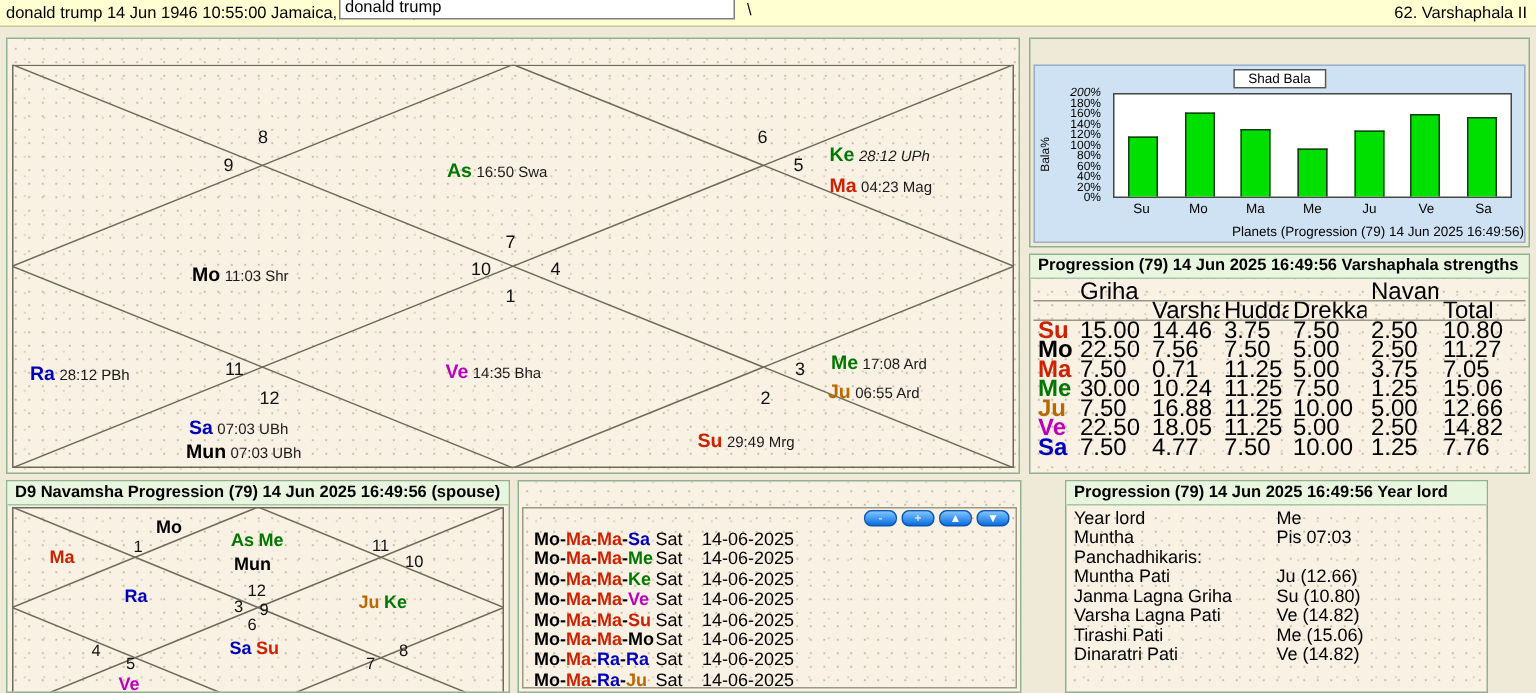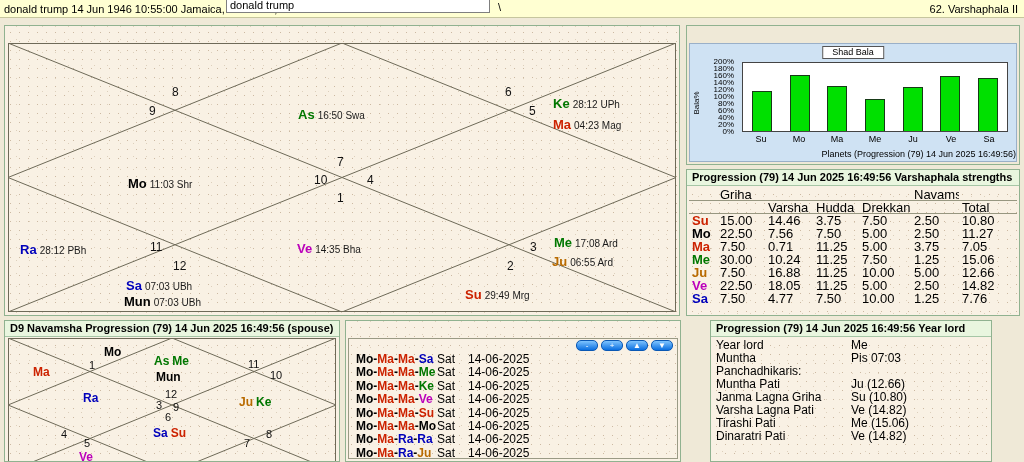--- a/index.html
+++ b/index.html
@@ -48,21 +48,21 @@
   .sb-ylabel{position:absolute;left:2px;top:50%;transform:translateY(-50%) rotate(180deg);writing-mode:vertical-rl;font-size:8px}
   .sb-yaxis{position:absolute;left:16px;width:30px;top:18px;height:70px;font-size:8px}
   .sb-tick{position:absolute;right:2px;transform:translateY(50%);line-height:8px}
   .sb-plot{position:absolute;left:52px;right:8px;top:18px;height:70px;background:#fff;border:1px solid #444;display:flex;align-items:flex-end;justify-content:space-around}
   .sb-bar{width:20px;border:1px solid #173a17;border-bottom:none}
   .sb-xlabels{position:absolute;left:52px;right:8px;top:90px;display:flex}
   .sb-xlabels span{flex:1;text-align:center;font-size:9px}
   .sb-caption{position:absolute;left:0;right:0;bottom:2px;text-align:right;font-size:9px;white-space:nowrap}
 
   
-  .sttable{position:absolute;left:2px;right:2px;top:18px;bottom:2px;font-size:13px}
+  .sttable{position:absolute;left:2px;right:2px;top:18px;bottom:2px;font-size:16px}
   .strow{display:grid;grid-template-columns:28px 48px 48px 46px 52px 48px 1fr;height:13px;line-height:13px}
   .stcell{padding-left:3px;white-space:nowrap;overflow:hidden}
   .sthead{border-bottom:1px solid #979781}
   .stpl{font-weight:bold}
 
   
   #vims-list{position:absolute;left:2px;right:2px;top:17px;bottom:2px;border:1px solid #9a9a85;overflow:hidden}
   .vims-btns{position:absolute;top:1px;right:4px;display:flex;gap:3px}
   .vbtn{width:22px;height:11px;border-radius:5px;background:linear-gradient(#7ec4ff,#0b6fe0);color:#fff;font-size:8px;line-height:9px;text-align:center;border:1px solid #0a58b4;padding:0;cursor:pointer}
   #vims-rows{position:absolute;left:0;top:14px;right:0}
@@ -100,21 +100,21 @@
           <line x1="668" y1="134.5" x2="334" y2="269"></line>
           <line x1="334" y1="269" x2="0" y2="134.5"></line>
           <line x1="0" y1="134.5" x2="334" y2="0"></line>
         </g>
       </svg>
     <div class="ci" style="left: 164px; top: 40px;"><span class="hnum">8</span></div>
         <div class="ci" style="left: 141px; top: 59px;"><span class="hnum">9</span></div>
         <div class="ci" style="left: 290px; top: 63px;"><span class="pcode" style="color: rgb(0, 119, 0);">As</span><span class="pdet" style="margin-left: 3px;">16:50 Swa</span></div>
         <div class="ci" style="left: 497px; top: 40px;"><span class="hnum">6</span></div>
         <div class="ci" style="left: 521px; top: 59px;"><span class="hnum">5</span></div>
-        <div class="ci" style="left: 545px; top: 52px;"><span class="pcode" style="color: rgb(0, 119, 0);">Ke</span><span class="pdet" style="margin-left: 3px;">28:12 UPh</span></div>
+        <div class="ci" style="left: 545px; top: 52px;"><span class="pcode" style="color: rgb(0, 119, 0);">Ke</span><span class="pdet" style="margin-left: 3px; font-style: italic;">28:12 UPh</span></div>
         <div class="ci" style="left: 545px; top: 73px;"><span class="pcode" style="color: rgb(204, 34, 0);">Ma</span><span class="pdet" style="margin-left: 3px;">04:23 Mag</span></div>
         <div class="ci" style="left: 120px; top: 132px;"><span class="pcode" style="color: rgb(0, 0, 0);">Mo</span><span class="pdet" style="margin-left: 3px;">11:03 Shr</span></div>
         <div class="ci" style="left: 329px; top: 110px;"><span class="hnum">7</span></div>
         <div class="ci" style="left: 306px; top: 128px;"><span class="hnum">10</span></div>
         <div class="ci" style="left: 359px; top: 128px;"><span class="hnum">4</span></div>
         <div class="ci" style="left: 329px; top: 146px;"><span class="hnum">1</span></div>
         <div class="ci" style="left: 12px; top: 198px;"><span class="pcode" style="color: rgb(0, 0, 187);">Ra</span><span class="pdet" style="margin-left: 3px;">28:12 PBh</span></div>
         <div class="ci" style="left: 142px; top: 195px;"><span class="hnum">11</span></div>
         <div class="ci" style="left: 165px; top: 214px;"><span class="hnum">12</span></div>
         <div class="ci" style="left: 289px; top: 197px;"><span class="pcode" style="color: rgb(187, 0, 187);">Ve</span><span class="pdet" style="margin-left: 3px;">14:35 Bha</span></div>
@@ -136,21 +136,21 @@
           <div class="sb-tick" style="bottom: 0%;">0%</div>
           <div class="sb-tick" style="bottom: 10%;">20%</div>
           <div class="sb-tick" style="bottom: 20%;">40%</div>
           <div class="sb-tick" style="bottom: 30%;">60%</div>
           <div class="sb-tick" style="bottom: 40%;">80%</div>
           <div class="sb-tick" style="bottom: 50%;">100%</div>
           <div class="sb-tick" style="bottom: 60%;">120%</div>
           <div class="sb-tick" style="bottom: 70%;">140%</div>
           <div class="sb-tick" style="bottom: 80%;">160%</div>
           <div class="sb-tick" style="bottom: 90%;">180%</div>
-          <div class="sb-tick" style="bottom: 100%;">200%</div>
+          <div class="sb-tick" style="bottom: 100%; font-style: italic;">200%</div>
         </div>
       <div class="sb-plot" id="sb-plot">
           <div class="sb-bar" style="height: 59%; background: rgb(0, 224, 0);"></div>
           <div class="sb-bar" style="height: 82.5%; background: rgb(0, 224, 0);"></div>
           <div class="sb-bar" style="height: 66%; background: rgb(0, 224, 0);"></div>
           <div class="sb-bar" style="height: 47%; background: rgb(0, 224, 0);"></div>
           <div class="sb-bar" style="height: 64.5%; background: rgb(0, 224, 0);"></div>
           <div class="sb-bar" style="height: 81%; background: rgb(0, 224, 0);"></div>
           <div class="sb-bar" style="height: 78%; background: rgb(0, 224, 0);"></div>
         </div>

